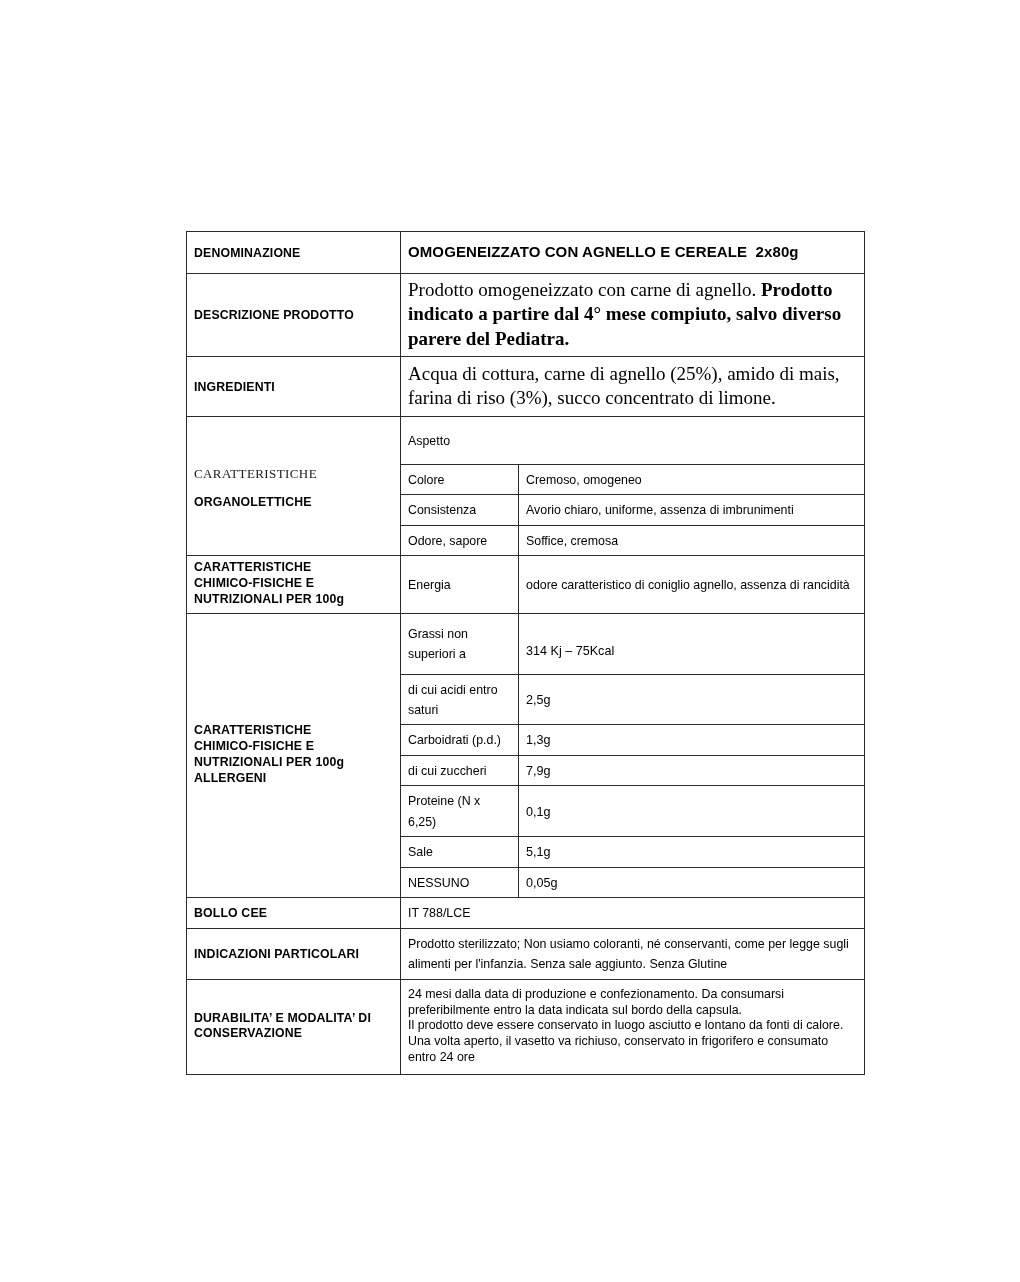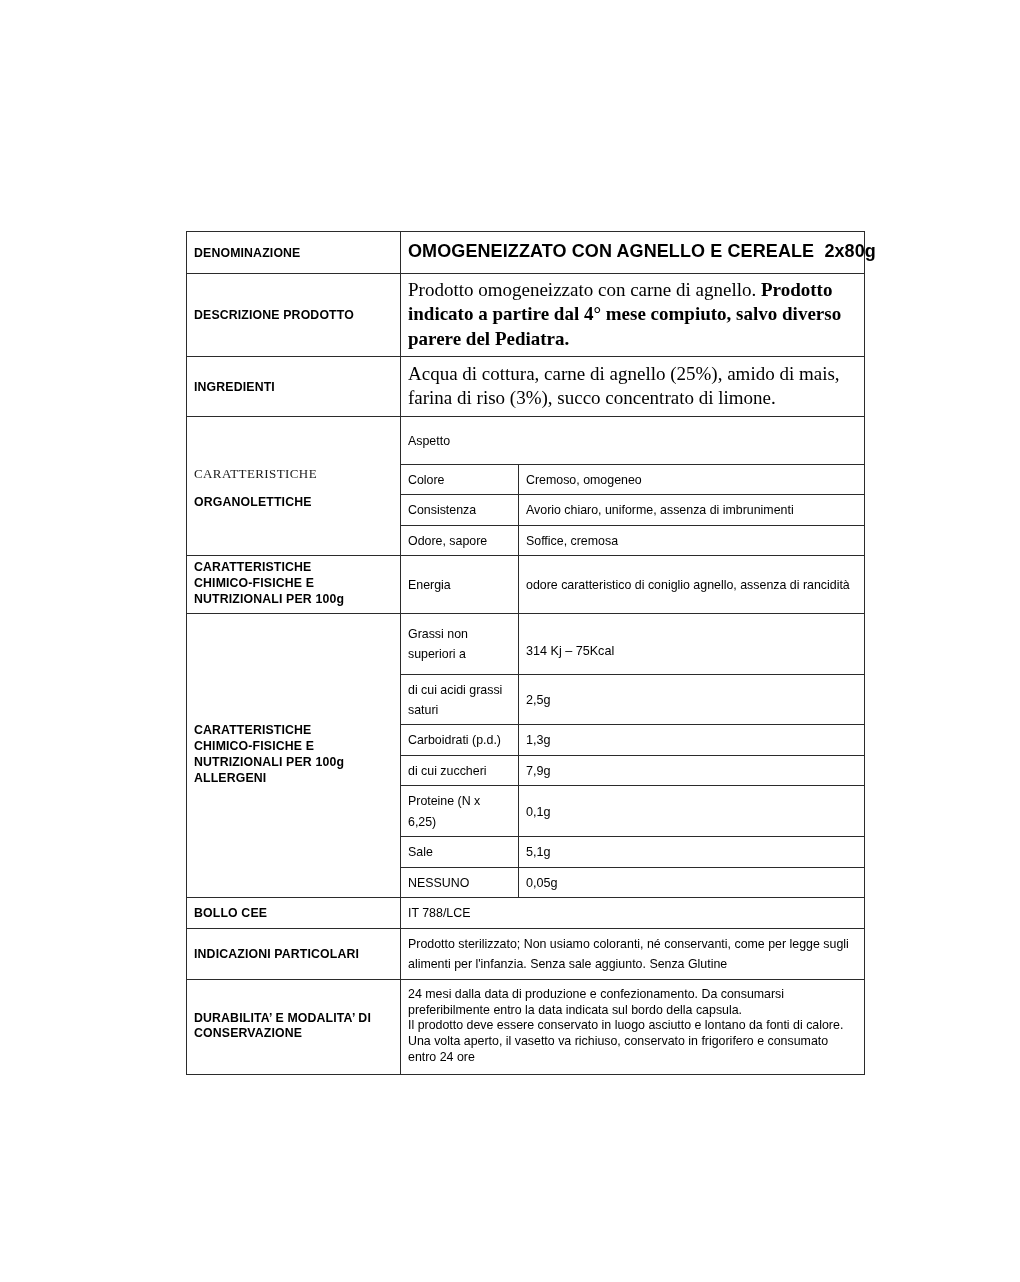--- a/index.html
+++ b/index.html
@@ -60,21 +60,21 @@
   .val {
     font-family: Liberation Serif, serif;
     font-size: 19px;
     font-weight: normal;
   }
   .val b, .val strong {
     font-weight: bold;
   }
   .title-val {
     font-family: "Liberation Sans", sans-serif;
-    font-size: 18px;
+    font-size: 15px;
     font-weight: bold;
     letter-spacing: 0.1px;
     white-space: pre;
   }
   .sub {
     font-family: "Liberation Sans", sans-serif;
     font-size: 12.4px;
   }
   .numval {
     font-family: "Liberation Sans", sans-serif;
@@ -204,21 +204,21 @@
         <td class="vtop h-two pad-left-cell">
           <span class="sub">Grassi non superiori a</span>
         </td>
         <td class="vtop h-two pad-left-cell" style="padding-top:19px;">
           <span class="numval">314 Kj – 75Kcal</span>
         </td>
       </tr>
 
       <tr>
         <td class="vtop h-two pad-left-cell">
-          <span class="sub">di cui acidi grassi saturi</span>
+          <span class="sub">di cui acidi entro saturi</span>
         </td>
         <td class="vbot h-two pad-left-cell">
           <span class="numval">2,5g</span>
         </td>
       </tr>
 
       <tr>
         <td class="vtop h-one pad-left-cell">
           <span class="sub">Carboidrati (p.d.)</span>
         </td>

